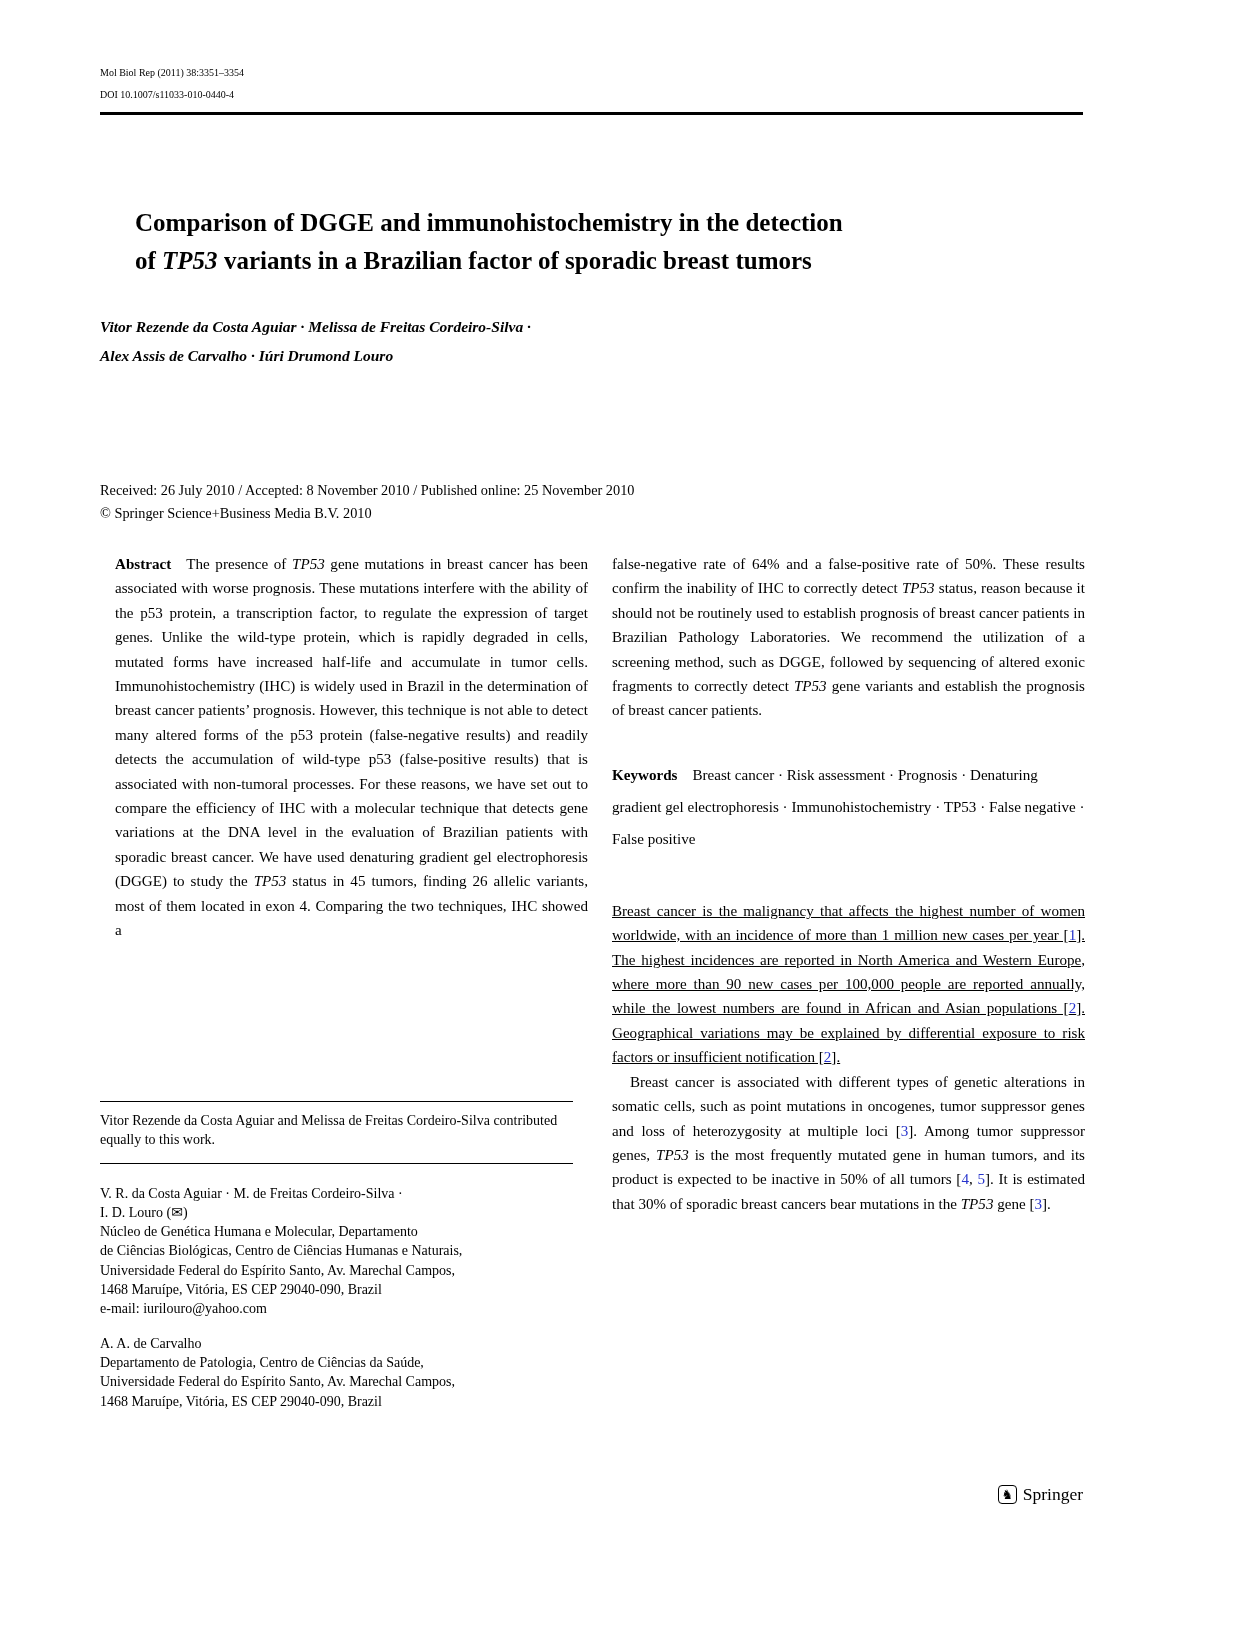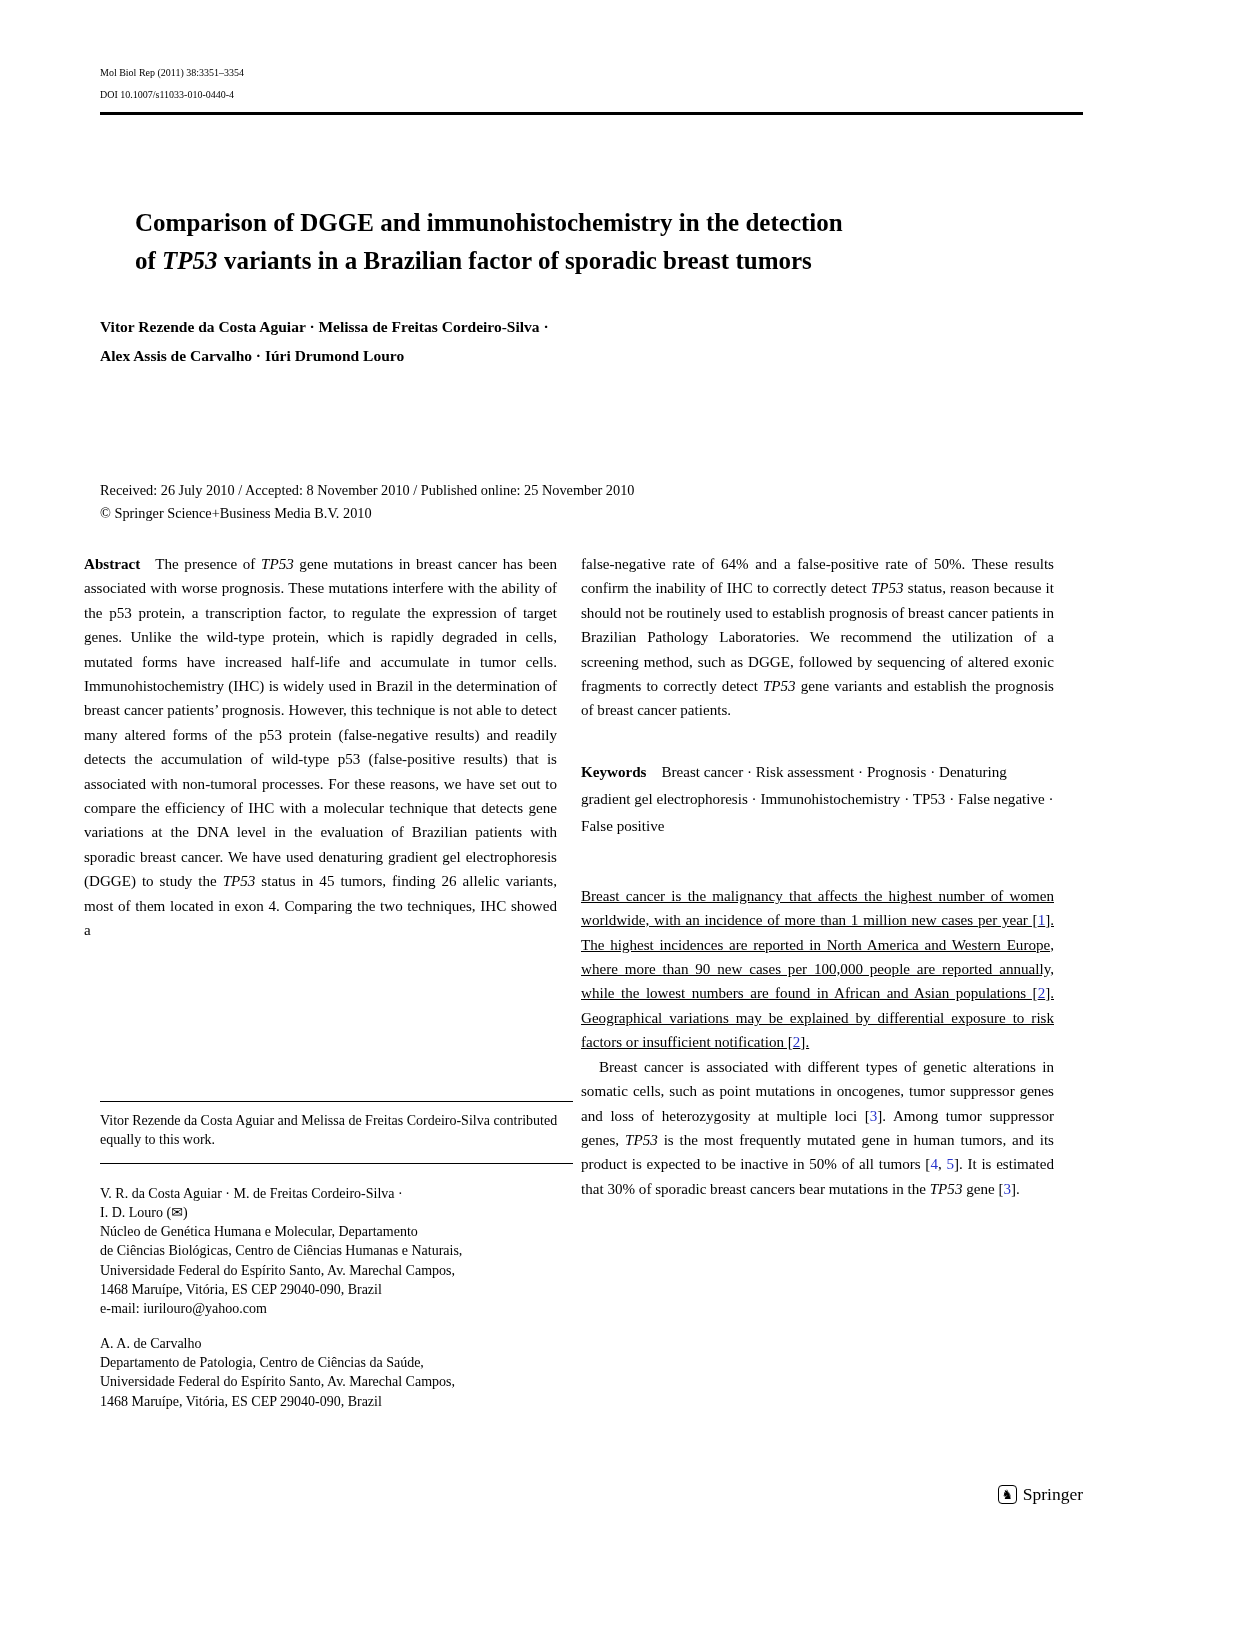--- a/index.html
+++ b/index.html
@@ -17,31 +17,31 @@
 
   .header-rule { left:100px; top:112px; width:983px; height:2.5px; background:#000; border:none; }
 
   .title {
     left:100px; top:204px; width:1000px;
     font-size:25px; font-weight:bold; line-height:38px;margin-left:35px;
   }
 
   .authors {
     left:100px; top:312px; width:800px;
-    font-size:15.5px; font-weight:bold; line-height:29px;
+    font-size:15.5px; font-weight:bold; line-height:29px;font-style:italic;
   }
 
   .meta { left:100px; top:479px; font-size:14.3px; line-height:22.5px; }
 
-  .columns { left:84px; top:552px; width:982px; display:flex; gap:24px; }
+  .columns { left:115px; top:552px; width:982px; display:flex; gap:24px; }
   .col { width:473px; }
 
   .body-text { font-size:15.1px; line-height:24.4px; text-align:justify; }
 
-  .keywords { margin-top:36px; font-size:15.1px; line-height:27px; text-align:left; }
+  .keywords { margin-top:36px; font-size:15.1px; line-height:32px; text-align:left; }
 
   .section-heading { margin-top:64px; font-size:15.5px; font-weight:bold; }
 
   .intro-p1 { margin-top:44px;text-decoration:underline; }
   .intro-p2 { text-indent:18px; }
 
   .footnotes { left:100px; top:1101px; width:473px; font-size:14px; line-height:19.3px; }
   .fn-rule { border:none; border-top:1.5px solid #000; margin:0; }
   .fn-note { margin:9px 0 13px 0; }
   .affil { margin-top:20px; }

